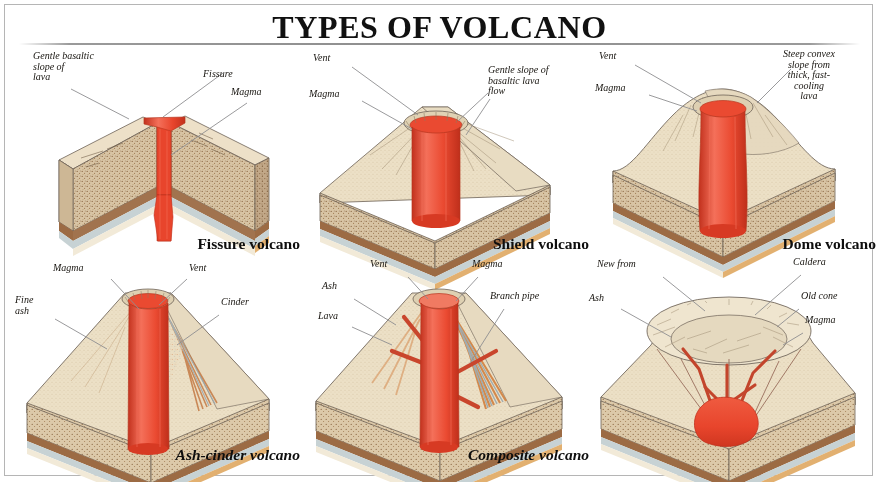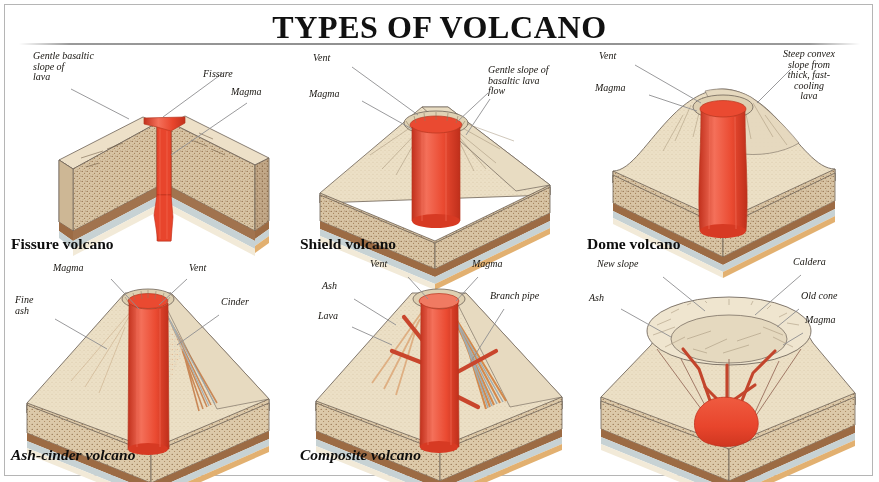--- a/index.html
+++ b/index.html
@@ -9,21 +9,21 @@
 
   #title{position:absolute;left:0;top:4px;width:869px;text-align:center;font-family:"Liberation Serif",serif;
          font-weight:700;font-size:32px;letter-spacing:.6px;color:#111;}
   #title-rule{position:absolute;left:14px;top:38px;width:841px;height:2px;
       background:linear-gradient(to right,#fff 0%,#9a9a9a 6%,#8d8d8d 50%,#9a9a9a 94%,#fff 100%);}
 
   .panel{position:absolute;width:289px;height:212px;}
   .r1{top:40px;} .r2{top:248px;}
   .c1{left:6px;} .c2{left:295px;} .c3{left:582px;}
 
-  .caption{position:absolute;left:0;width:289px;text-align:left;font-weight:700;font-size:15.5px;color:#0e0e0e;
+  .caption{position:absolute;left:0;width:289px;text-align:right;font-weight:700;font-size:15.5px;color:#0e0e0e;
            font-family:"Liberation Serif",serif;}
   .r1 .caption{top:190px;} .r2 .caption{top:193px;font-style:italic;}
 
   .lbl{position:absolute;font-style:italic;font-size:10px;line-height:1.06;color:#17140f;
        font-family:"Liberation Serif",serif;white-space:pre-line;}
 
   svg{position:absolute;left:0;top:0;overflow:visible;}
   .lead{stroke:#8e8e91;stroke-width:.9;fill:none;}
 </style>
 </head>
@@ -474,20 +474,20 @@
 
       <g class="lead">
         <path d="M76,24 L118,58"></path>
         <path d="M214,22 L168,62"></path>
         <path d="M34,56 L84,84"></path>
         <path d="M212,56 L190,74"></path>
         <path d="M216,80 L196,92"></path>
       </g>
     </svg>
 
-    <div class="lbl" style="left:10px;top:6px;">New slope</div>
+    <div class="lbl" style="left:10px;top:6px;">New from</div>
     <div class="lbl" style="left:206px;top:4px;font-style:italic;">Caldera</div>
     <div class="lbl" style="left:2px;top:40px;">Ash</div>
     <div class="lbl" style="left:214px;top:38px;">Old cone</div>
     <div class="lbl" style="left:218px;top:62px;">Magma</div>
   </div>
 
 </div>
 
 </body></html>

